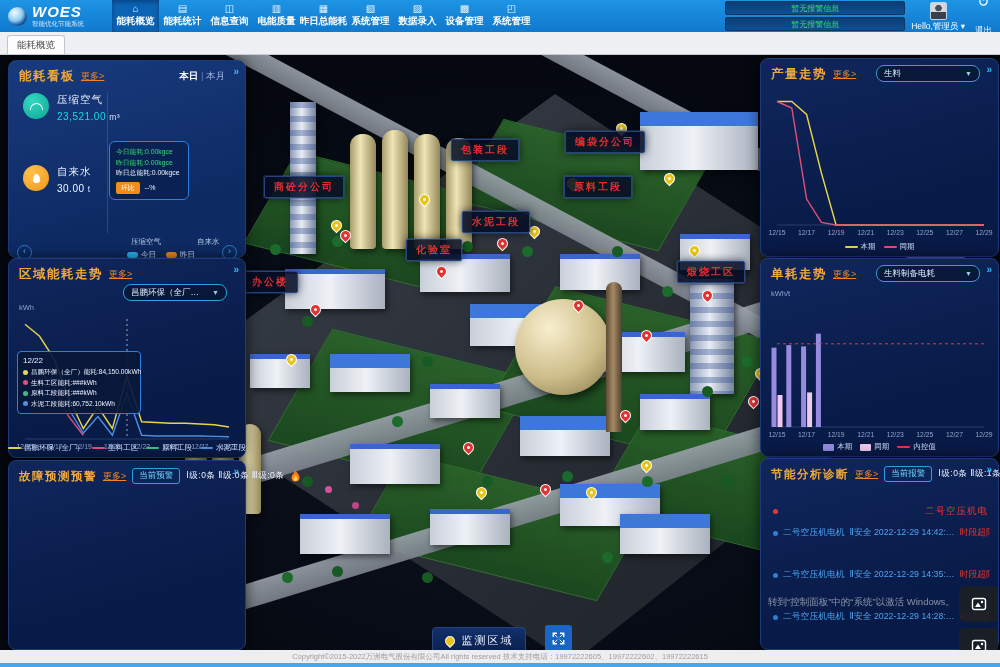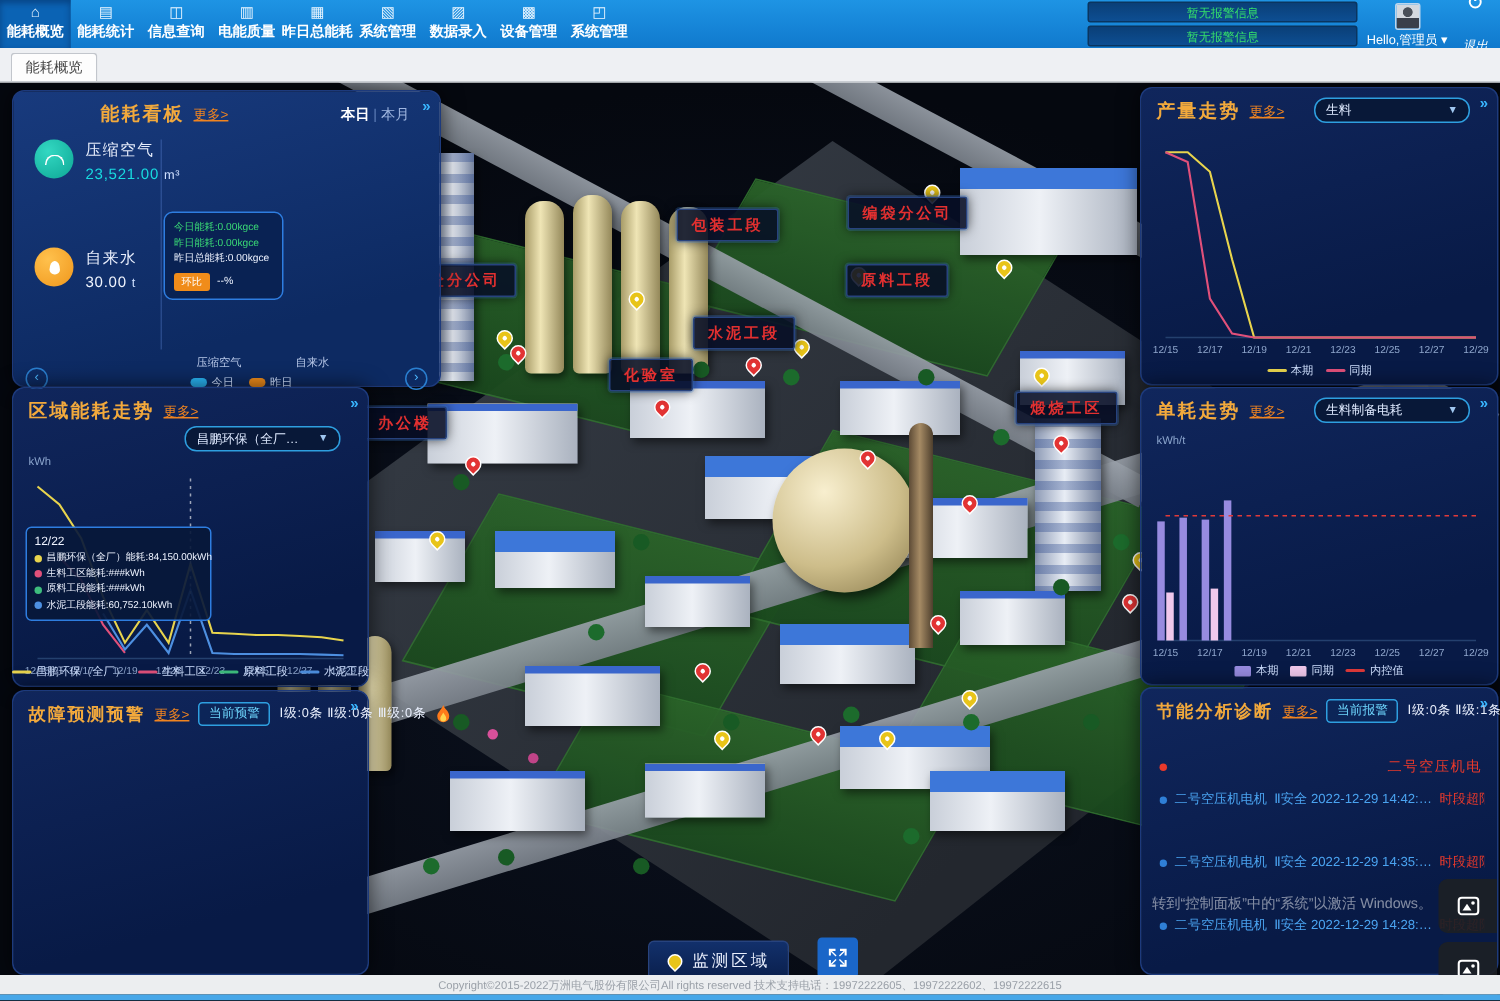--- a/index.html
+++ b/index.html
@@ -25,21 +25,21 @@
   .alert-stack{display:flex;flex-direction:column;gap:2px;}
   .alert-banner{width:178px;height:12px;background:linear-gradient(#0a3f77,#0d4e92);
                 border:1px solid #0a355f;border-radius:2px;color:#35e06a;
                 font-size:8px;display:flex;align-items:center;justify-content:center;}
   .user-col{display:flex;flex-direction:column;align-items:center;line-height:1;}
   .avatar{width:15px;height:16px;border-radius:2px;background:
           radial-gradient(circle at 50% 32%, #4a4f58 3px, rgba(0,0,0,0) 3.5px),
           linear-gradient(#d4d8de 55%,#3a3f4a 55%);border:1px solid #bcd6ee;}
   .user-name{color:#fff;font-size:8.5px;margin-top:2px;white-space:nowrap;cursor:pointer;}
   .logout-col{display:flex;flex-direction:column;align-items:center;color:#fff;cursor:pointer;padding:0 4px;}
-  .logout-label{font-size:8.5px;margin-top:18px;font-style:italic;}
+  .logout-label{font-size:8.5px;margin-top:18px;}
   
   #tabbar{position:absolute;left:0;top:32px;width:1000px;height:22px;background:#eef0f3;
           border-bottom:1px solid #c9cdd2;z-index:50;}
   .tab{position:absolute;left:7px;top:3px;height:18px;padding:0 9px;background:#fdfdfd;
        border:1px solid #c2c6cc;border-bottom:none;border-radius:3px 3px 0 0;
        font-size:9.5px;color:#444;display:flex;align-items:center;cursor:pointer;}
   
   #map{position:absolute;left:0;top:54px;width:1000px;height:596px;overflow:hidden;
        background:radial-gradient(ellipse at 50% 60%, #0c1322 0%, #05080f 70%);}
   #ground{position:absolute;left:150px;top:40px;width:810px;height:570px;
@@ -79,21 +79,21 @@
   #monitor-btn{position:absolute;left:432px;top:573px;width:92px;height:25px;background:linear-gradient(#12306b,#0a1f4c);
                border:1px solid #27437e;border-radius:4px;display:flex;align-items:center;justify-content:center;
                gap:7px;color:#e8eefc;font-size:11px;letter-spacing:2px;cursor:pointer;z-index:7;}
   .mini-pin{width:8px;height:8px;border-radius:50% 50% 50% 0;transform:rotate(-45deg);
             background:#e8c419;border:1px solid #fff;}
   #fs-btn{position:absolute;left:545px;top:571px;width:27px;height:27px;background:#1a66c8;border-radius:3px;
           display:flex;align-items:center;justify-content:center;cursor:pointer;z-index:7;}
   
   .panel{position:absolute;background:linear-gradient(165deg,#10265c,#081a46 75%);
          border:1px solid #1d3a7c;border-radius:8px;box-shadow:0 0 14px rgba(0,0,0,.65);z-index:10;}
-  .panel.light{background:linear-gradient(165deg,#183a7d,#0d2a62 75%);padding-left:48px;}
+  .panel.light{background:linear-gradient(165deg,#183a7d,#0d2a62 75%);}
   .ph{display:flex;align-items:center;gap:6px;padding:7px 10px 3px;}
   .ptitle{color:#f2a93c;font-weight:bold;font-size:12.5px;letter-spacing:1.5px;white-space:nowrap;}
   .more{color:#f08420;font-size:9px;cursor:pointer;white-space:nowrap;text-decoration:underline;}
   .corner{position:absolute;top:5px;right:6px;color:#39b6ff;font-size:10px;font-weight:bold;cursor:pointer;}
   .pill{border:1px solid #2e9fe0;color:#6fd8ff;background:rgba(10,40,90,.5);font-size:8.5px;
         padding:1px 6px;border-radius:3px;white-space:nowrap;cursor:pointer;}
   .levels{color:#e8eefc;font-size:8.5px;white-space:nowrap;letter-spacing:.5px;}
   .flame{width:11px;height:13px;flex:0 0 auto;}
   .dropdown{position:absolute;top:6px;right:18px;height:15px;min-width:88px;border:1px solid #2e9fe0;
             border-radius:8px;background:#081838;color:#dfeaff;font-size:8.5px;display:flex;
@@ -156,20 +156,27 @@
   #footer{position:absolute;left:0;top:650px;width:1000px;height:13px;background:#eceef0;
           display:flex;align-items:center;justify-content:center;z-index:50;}
   #footer span{font-size:7.5px;color:#9aa0a8;}
   #bottom-strip{position:absolute;left:0;top:663px;width:1000px;height:4px;background:#47a7e8;z-index:50;}
   svg text{font-family:"Liberation Sans","DejaVu Sans",sans-serif;}
 </style>
 </head>
 <body>
 
 <div id="topnav">
+  <div id="logo">
+    <span class="globe"></span>
+    <span class="logo-txt">
+      <div class="logo-title">WOES</div>
+      <div class="logo-sub">智能优化节能系统</div>
+    </span>
+  </div>
   <div id="nav-items">
       <div class="nav-item active">
         <span class="nav-ico">⌂</span>
         <span class="nav-label">能耗概览</span>
       </div>
       <div class="nav-item">
         <span class="nav-ico">▤</span>
         <span class="nav-label">能耗统计</span>
       </div>
       <div class="nav-item">

